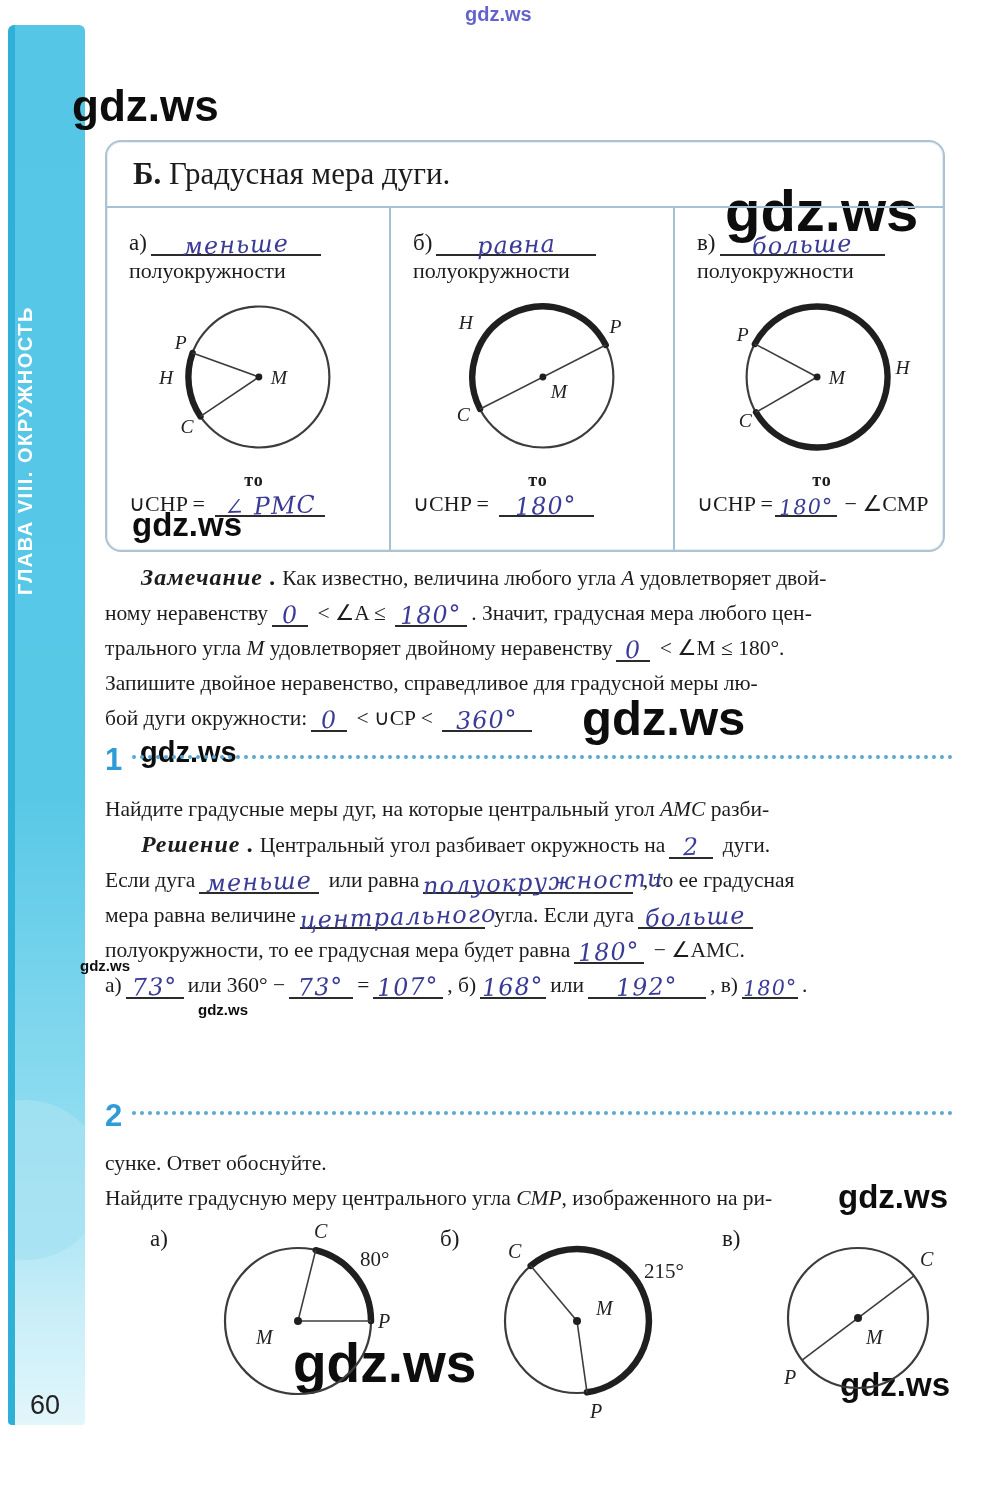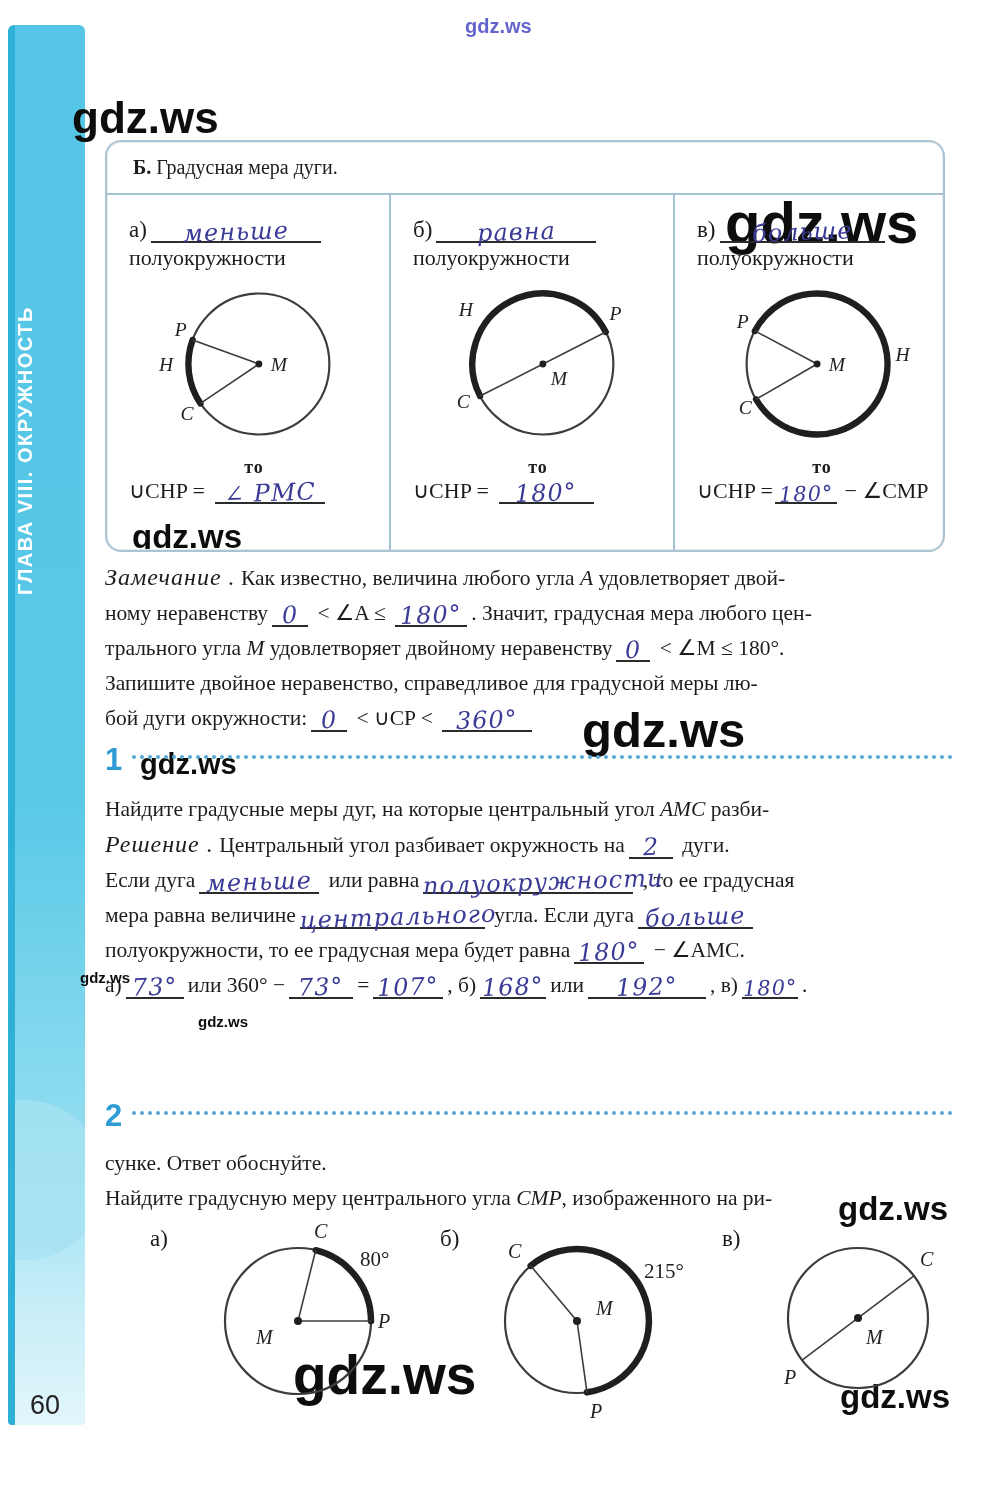--- a/index.html
+++ b/index.html
@@ -13,29 +13,29 @@
   .band-deco{position:absolute;left:-70px;top:1075px;width:160px;height:160px;border-radius:50%;
         background:#a5e1f1;opacity:.75;}
   .band-text{position:absolute;left:14px;top:595px;transform-origin:0 0;transform:rotate(-90deg);
         white-space:nowrap;color:#ffffff;font-family:"Liberation Sans",sans-serif;
         font-weight:bold;font-size:20px;letter-spacing:1.5px;}
   .pagenum{position:absolute;left:30px;top:1390px;font-family:"Liberation Sans",sans-serif;
         font-size:27px;color:#222;}
 
   
   .wm{position:absolute;font-family:"Liberation Sans",sans-serif;font-weight:bold;color:#0d0d0d;
-      line-height:1;white-space:nowrap;margin-top:12px;}
+      line-height:1;white-space:nowrap;}
   .wm-blue{color:#3d3dc0;opacity:.8;}
 
   
   .topbox{position:absolute;left:105px;top:140px;width:836px;height:408px;
           border:2px solid #aec3d2;border-radius:16px;
           box-shadow:0 0 0 3px #ffffff, inset 0 0 0 1px #e4eef3;
           display:flex;flex-direction:column;}
-  .topbox-head{padding:14px 37px 0 26px;font-size:20px;}
+  .topbox-head{padding:14px 37px 0 26px;font-size:31px;}
   .topbox-head b{font-weight:bold;}
   .topbox-intro{padding:12px 26px 0 26px;font-size:23px;}
   .box-rule{margin-top:14px;border-top:2px solid #a5c2d4;}
   .cols{flex:1;display:grid;grid-template-columns:1fr 1fr 1fr;}
   .col{padding:8px 10px 8px 22px;}
   .col.mid{border-left:2px solid #a5c2d4;border-right:2px solid #a5c2d4;}
   .blank-row{font-size:23px;height:40px;display:flex;align-items:flex-end;}
   .under-word{font-size:22px;margin-top:2px;}
   .to-word{text-align:center;font-weight:bold;font-size:18px;margin-top:-4px;letter-spacing:1px;}
   .eq-row{font-size:22px;margin-top:0px;white-space:nowrap;}
@@ -44,21 +44,21 @@
   .bl{display:inline-block;border-bottom:2px solid #2b2b2b;text-align:center;
       vertical-align:baseline;margin:0 4px;line-height:1;}
   .hw{display:inline-block;font-family:"DejaVu Serif",serif;font-style:italic;
       color:#3a3b96;font-size:24px;letter-spacing:1px;transform:rotate(-2deg);
       position:relative;top:3px;line-height:1;}
   .hw.small{font-size:21px;}
 
   
   .textblock{position:absolute;left:105px;width:848px;}
   .tline{font-size:21.5px;line-height:35px;white-space:nowrap;}
-  .script-head{font-style:italic;font-weight:normal;font-size:24px;letter-spacing:1px;}
+  .script-head{font-style:italic;font-weight:bold;font-size:24px;letter-spacing:1px;margin-left:36px;}
   i.var{font-style:italic;}
 
   .tasknum-row{display:flex;align-items:center;}
   .tasknum{font-family:"Liberation Sans",sans-serif;font-weight:bold;font-size:31px;
            color:#2f9cd6;margin-right:10px;}
   .dots{flex:1;border-bottom:4px dotted #5aa7d3;margin-bottom:6px;}
 
   
   .fig{position:absolute;}
   .fig-label{position:absolute;font-size:23px;left:0;top:8px;}

